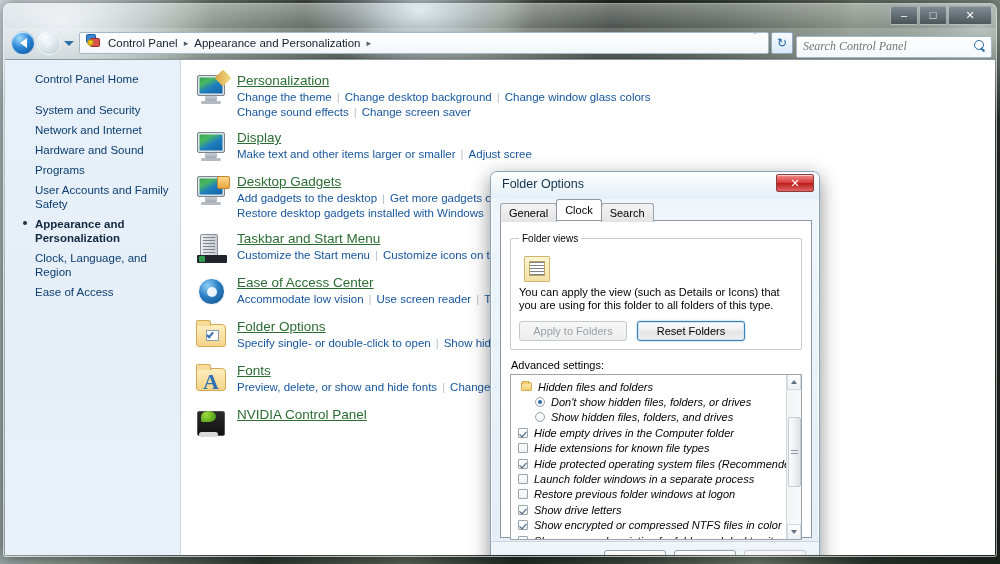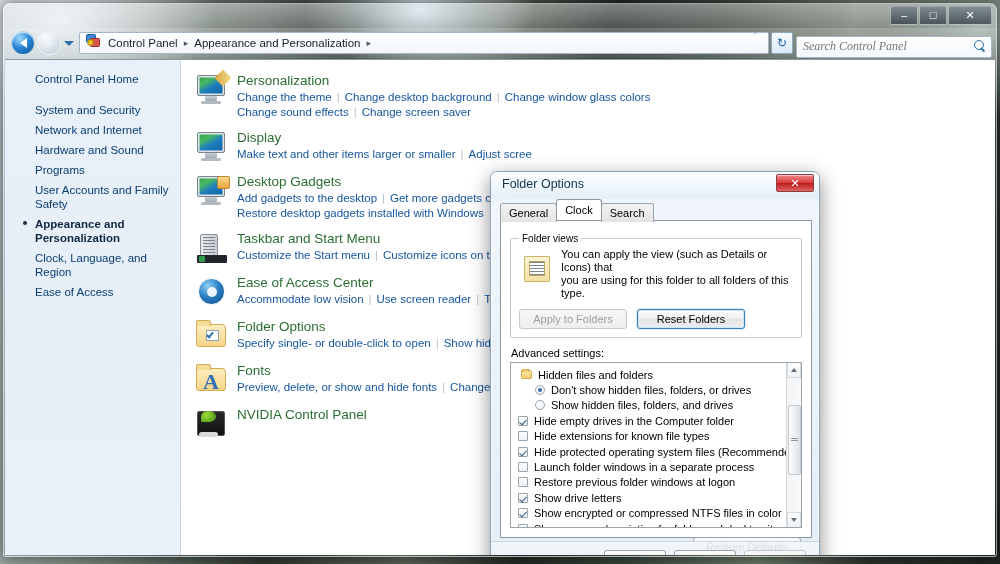--- a/index.html
+++ b/index.html
@@ -185,20 +185,21 @@
     margin-bottom: 9px;
   }
   .cat-icon {
     width: 34px; height: 34px; flex: none; margin-right: 8px; margin-top: 1px;
     position: relative;
   }
   .cat-body { padding-top: 1px; }
   .cat-title {
     font-size: 13.5px; color: #2c6d33; line-height: 16px; margin-bottom: 1px;
     cursor: default;
+    text-decoration: underline;
   }
   .cat-links { font-size: 11.5px; line-height: 15px; color:#15559e; }
   .cat-links a { color: #15559e; text-decoration: none; cursor: default; }
   .cat-links .bar { color: #b7c3cd; padding: 0 5px; }
 
   
   #dialog {
     position: absolute;
     left: 485px; top: 111px;
     width: 330px; height: 407px;
@@ -251,41 +252,41 @@
     border: 1px solid #8c98a3;
     position: absolute; left: 0; top: 19px; width: 312px; height: 318px;
     padding: 8px 9px 0 9px;
   }
 
   fieldset.grp {
     border: 1px solid #c3cbd3; margin: 4px 0 0 0; padding: 4px 8px 8px 8px;
     border-radius: 2px;
   }
   fieldset.grp > legend { font-size: 10px; padding: 0 3px; color:#000; }
-  #fv-row { display: flex; align-items: flex-start; }
+  #fv-row { display: flex; align-items: flex-start; flex-direction: column; }
   #fv-icon { width: 34px; height: 32px; flex:none; margin: 6px 6px 0 2px; position: relative; }
   #fv-text { font-size: 11px; line-height: 13px; color:#000; }
   #fv-buttons { margin-top: 9px; display: flex; gap: 10px; }
   .btn {
     font-size: 11px; padding: 3px 0; width: 108px; text-align:center;
     border: 1px solid #97a3ad; border-radius: 3px;
     background: linear-gradient(180deg, #fcfcfc 0%, #f0f0f0 45%, #e3e3e3 50%, #eeeeee 100%);
     cursor: default; color: #000;
   }
   .btn.disabled { color: #9aa0a6; background: linear-gradient(180deg,#f7f7f7,#eeeeee); border-color:#c3c9ce; }
   .btn.focus { border: 1px solid #3c7fb1; box-shadow: 0 0 0 1px #cfe7f5 inset, 0 0 2px #7db6dd; }
 
   #adv-label { margin: 9px 0 3px 1px; font-size: 11px; }
   #adv-list {
     border: 1px solid #9aa4ad; background: #fff;
     height: 166px; position: relative; overflow: hidden;
   }
   #adv-items { padding: 4px 0 0 0; }
   .adv-row { display: flex; align-items: center; height: 15.4px; padding-left: 7px; font-size: 11px; }
-  .adv-row .lbl { white-space: nowrap; }
+  .adv-row .lbl { white-space: nowrap; font-style: italic; }
   .grp-head { padding-left: 10px; }
   .folder-mini {
     width: 11px; height: 9px; margin-right: 6px; flex:none;
     background: linear-gradient(180deg,#ffe9a8,#f3cf72);
     border: 1px solid #d6ad4e; border-radius: 1px 2px 1px 1px;
     position: relative;
   }
   .folder-mini::before {
     content:""; position:absolute; left:0; top:-2px; width:5px; height:2px;
     background:#f3cf72; border:1px solid #d6ad4e; border-bottom:none; border-radius:1px 1px 0 0;

